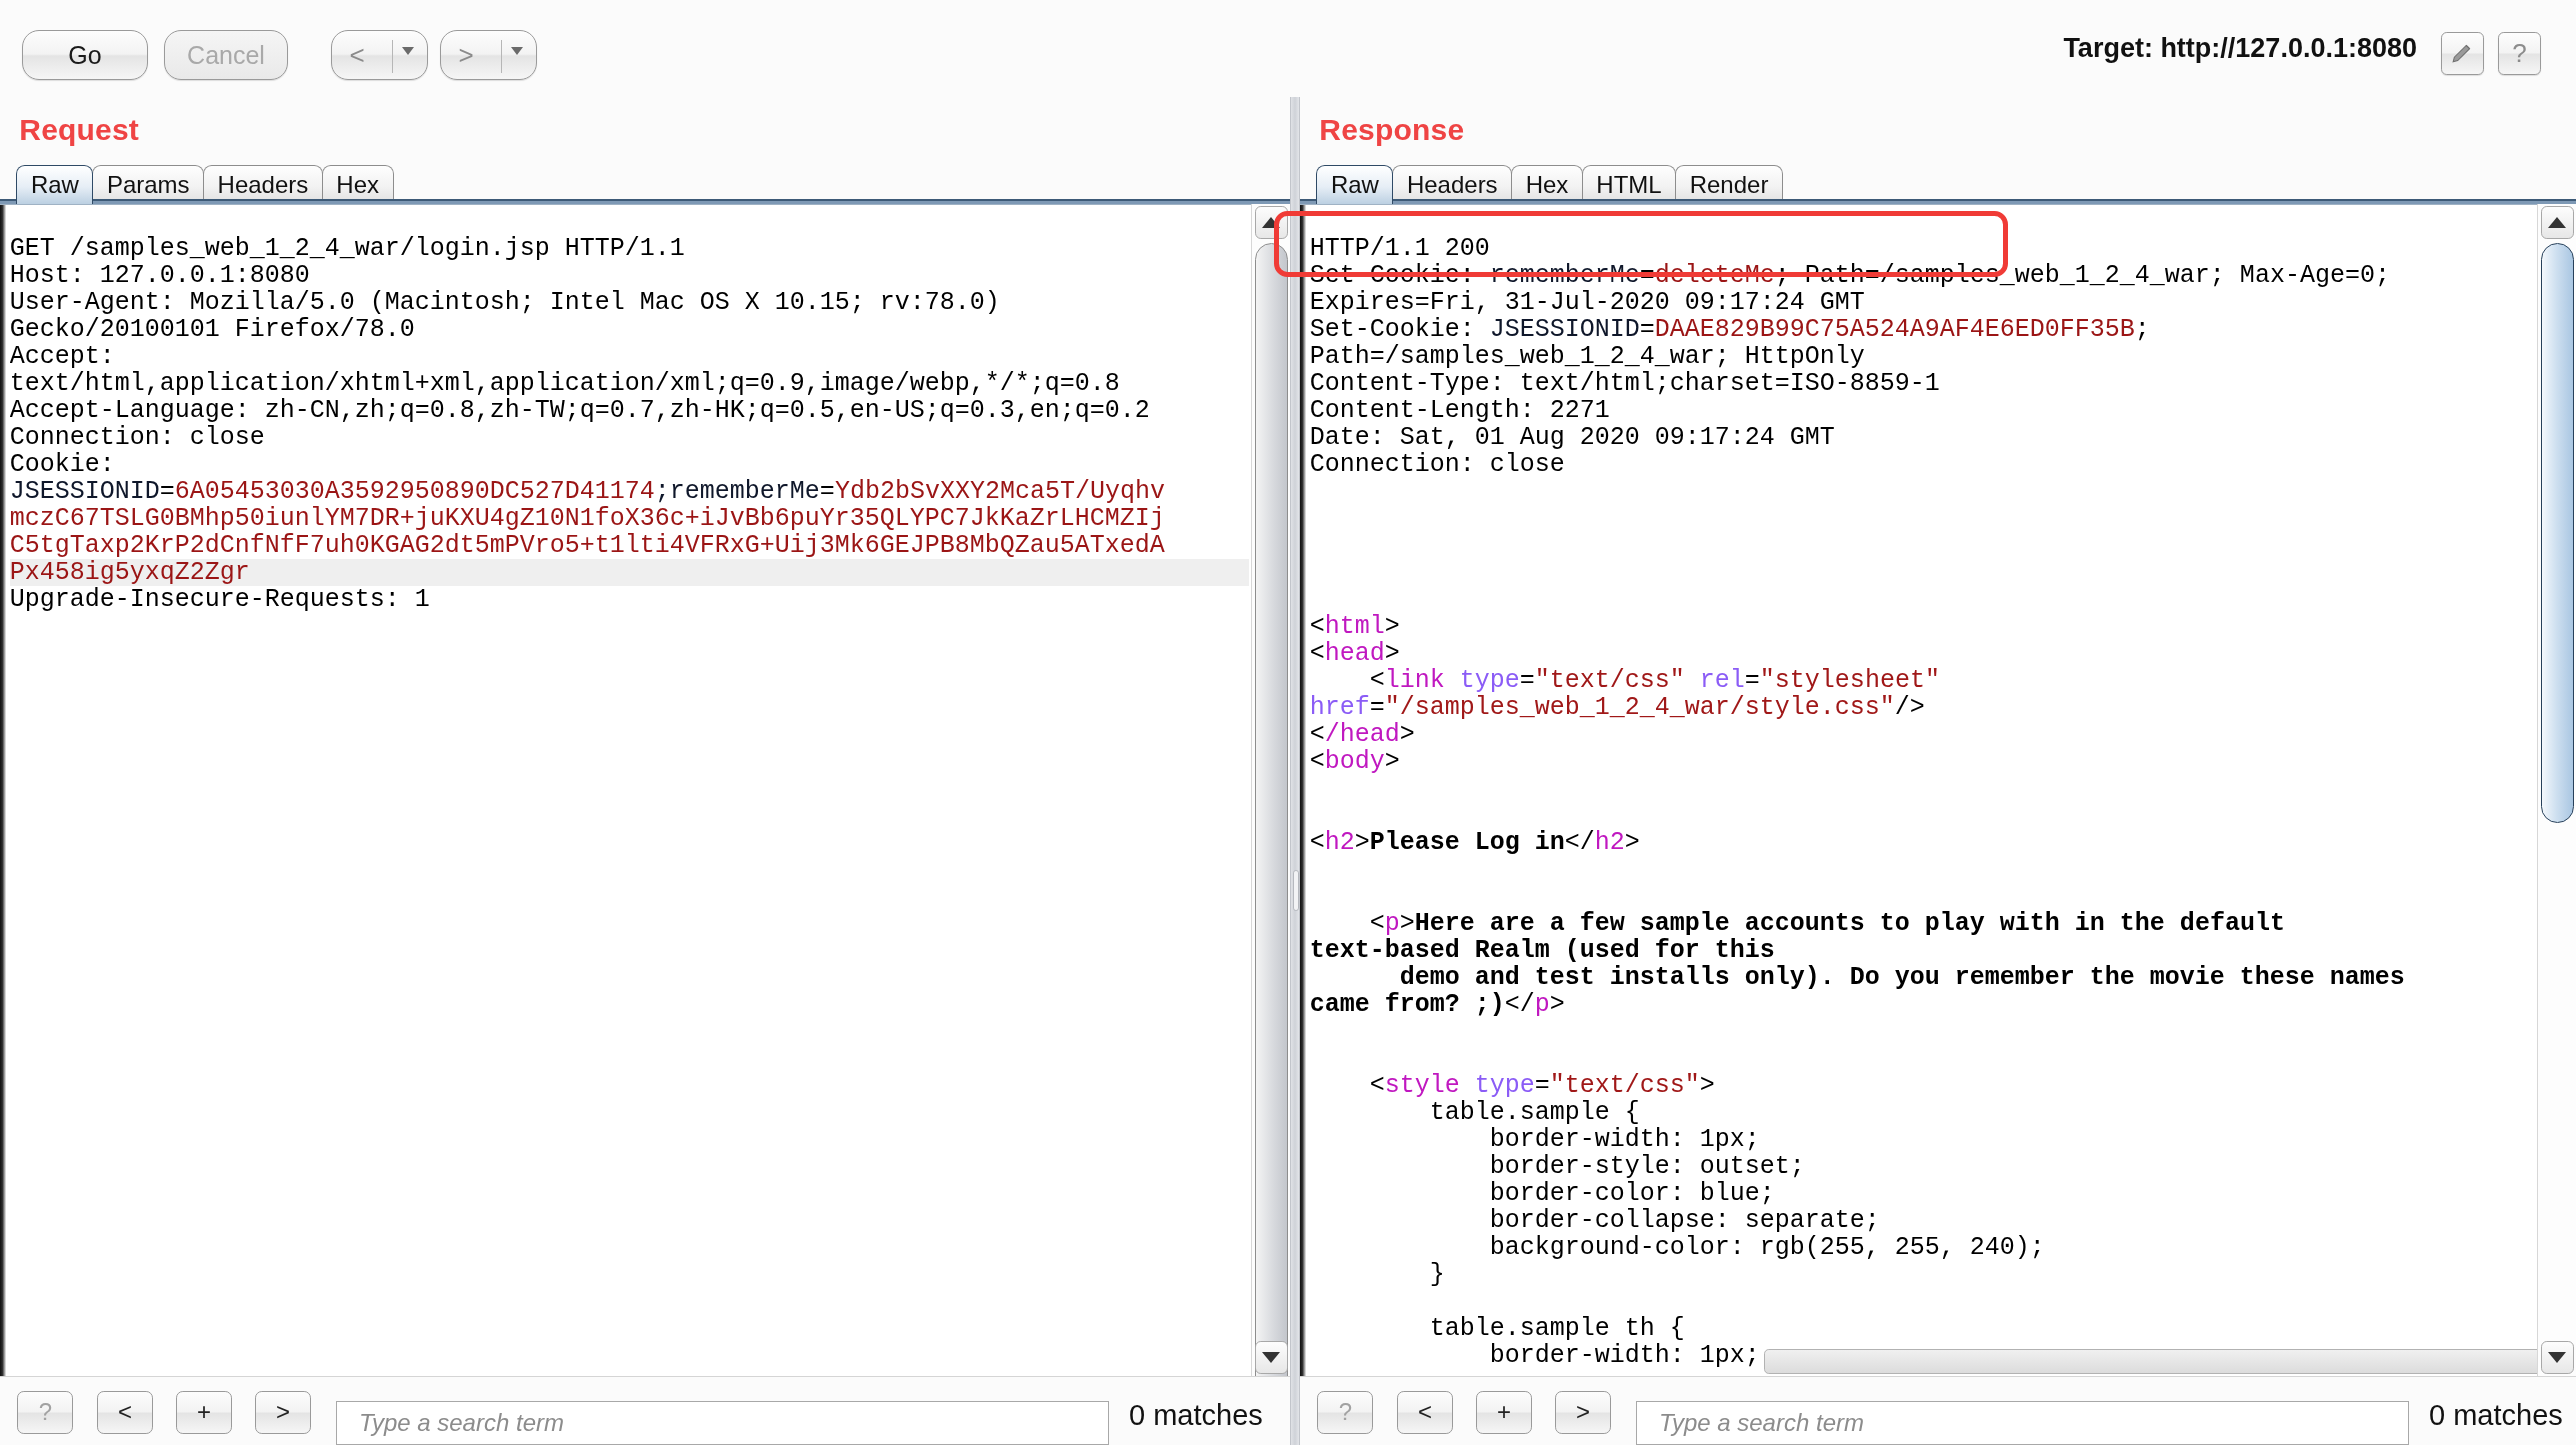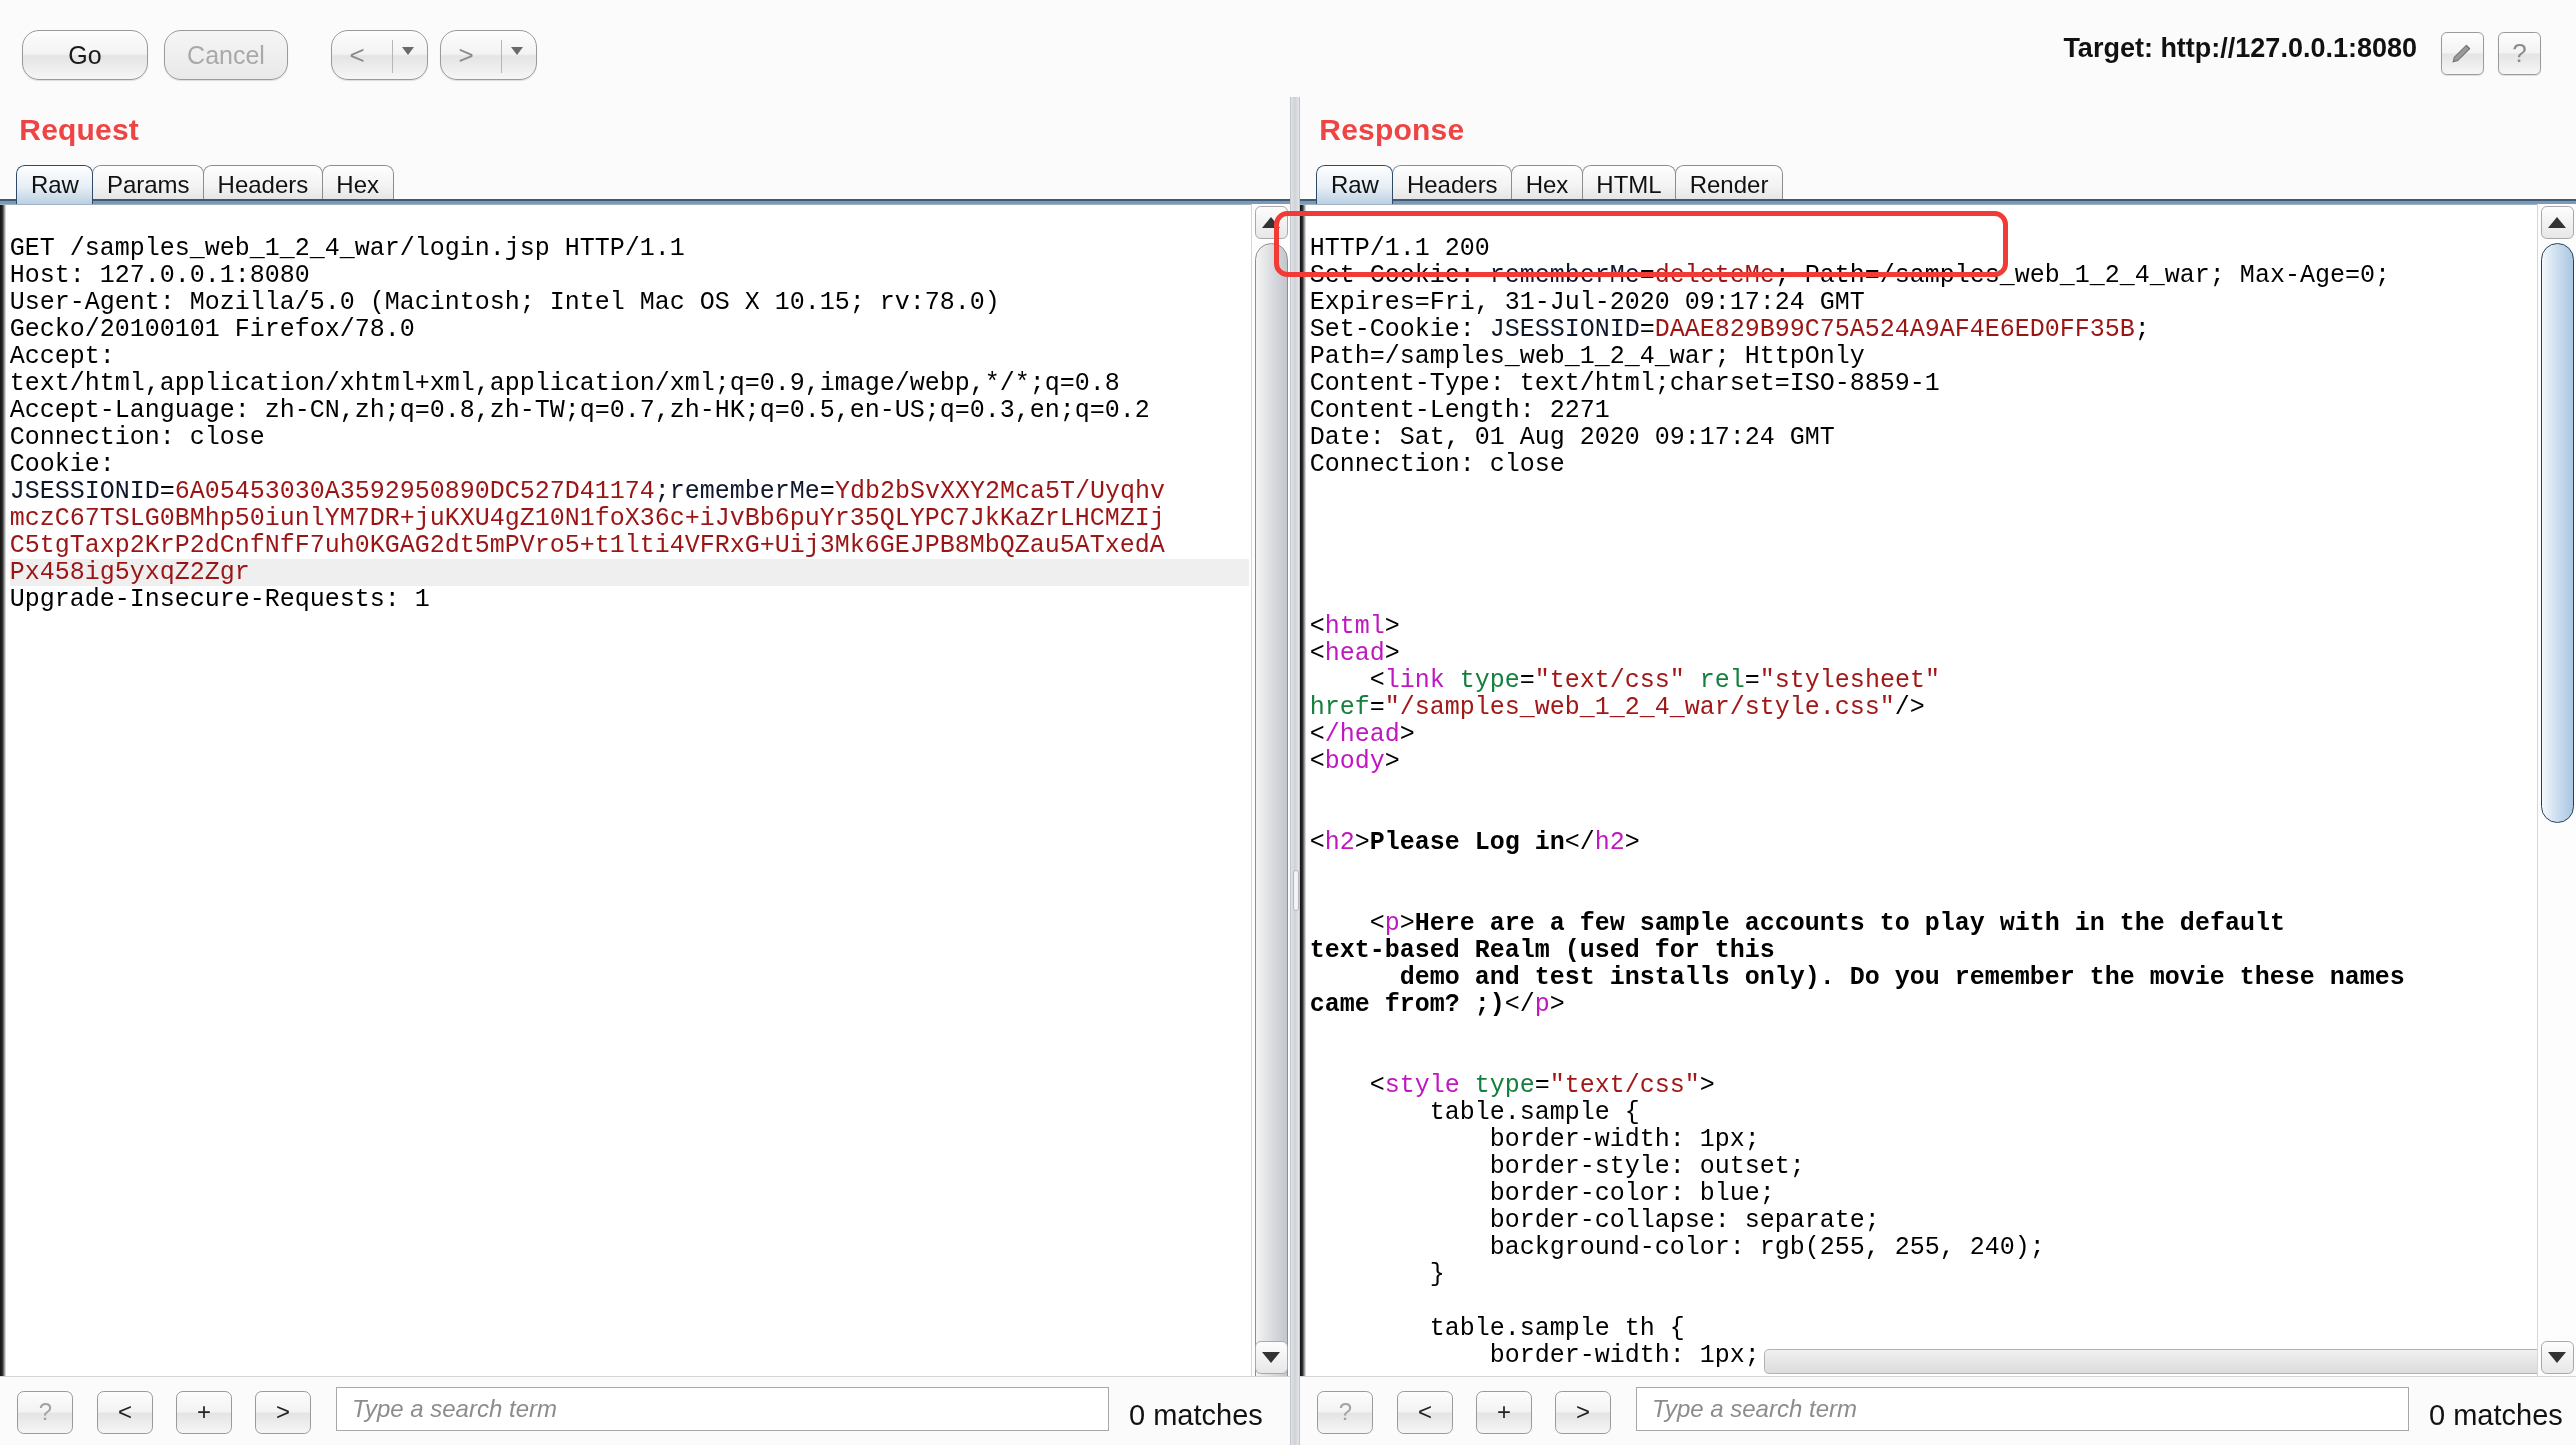--- a/index.html
+++ b/index.html
@@ -116,21 +116,21 @@
     position:absolute; left:0; top:0; bottom:0; width:5.8px;
     background: linear-gradient(to right,#111,#2c2c2c 40%,#f2f2f2);
   }
   .ln { display: block; min-height: 27px; }
   .ln.hl { background: #efefef; }
 
   
   .c-blue   { color: #0f172a; }
   .c-red    { color: #9b1515; }
   .c-mag    { color: #c018c0; }
-  .c-navy   { color: #15803d; }
+  .c-navy   { color: #8b5cf6; }
   .c-dred   { color: #a01818; }
 
   
   .vscroll {
     position: absolute; right: 0; top: 107px; bottom: 69px; width: 39px;
     background: #fdfdfd;
     border-left: 1px solid #d7d7d7;
   }
   .vs-arrow {
     position: absolute; left: 2.9px; width: 33px; height: 33px;
@@ -165,26 +165,26 @@
   }
   .sb-btn {
     position: absolute; top: 13.5px; width: 56px; height: 43px;
     border: 1px solid #9a9a9a; border-radius: 6.8px;
     background: linear-gradient(to bottom,#fdfdfd 0%,#f3f3f3 48%,#e4e4e4 52%,#f6f6f6 100%);
     display:flex;align-items:center;justify-content:center;
     font-size: 24px; color:#222; cursor: pointer; user-select:none;
   }
   .sb-btn.q { color:#a2a2a2; }
   .sb-input {
-    position: absolute; top: 10px; height: 44px;
+    position: absolute; top: 24px; height: 44px;
     border: 1px solid #a8a8a8;
     background: #fff;
     font-family: "Liberation Sans", sans-serif;
     font-size: 24px;
-    padding: 0 15px;
+    padding: 0 22px;
     color: #333;
   }
   .sb-input::placeholder { color:#8c8c8c; font-style: italic; }
   .sb-matches {
     position: absolute; top: 22px;
     font-size: 29px; color:#111; white-space:nowrap;
   }
 
   
   #redbox {

